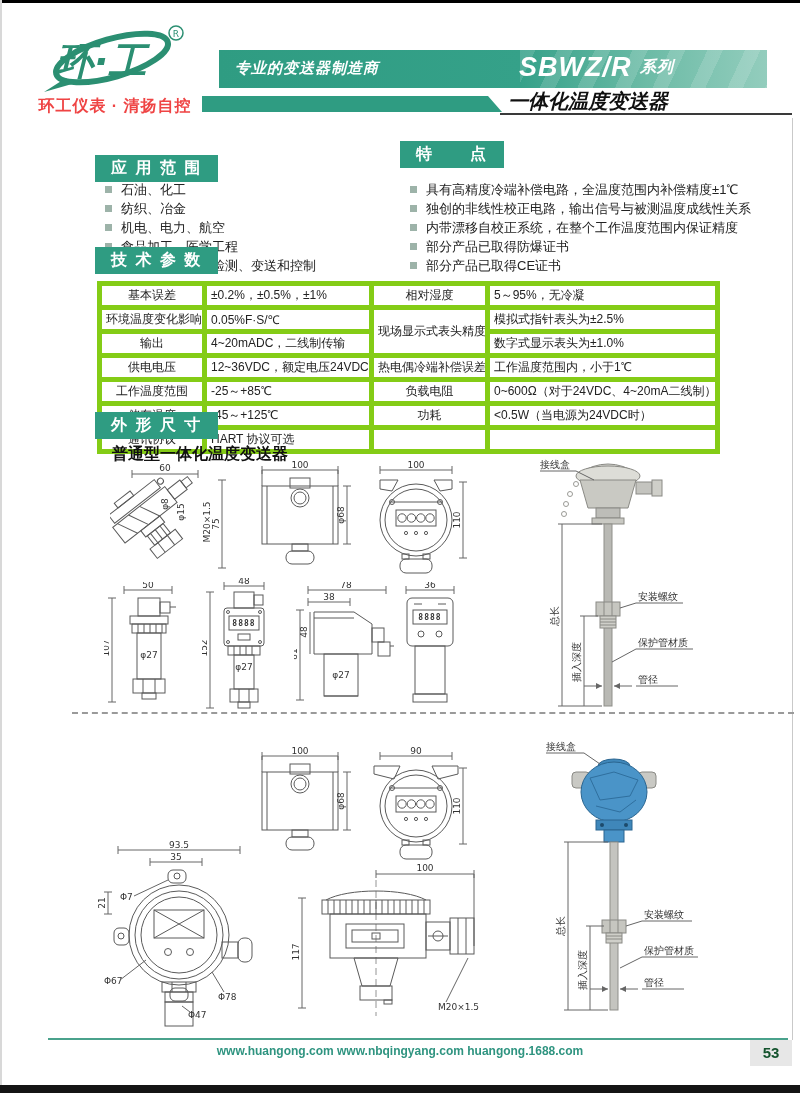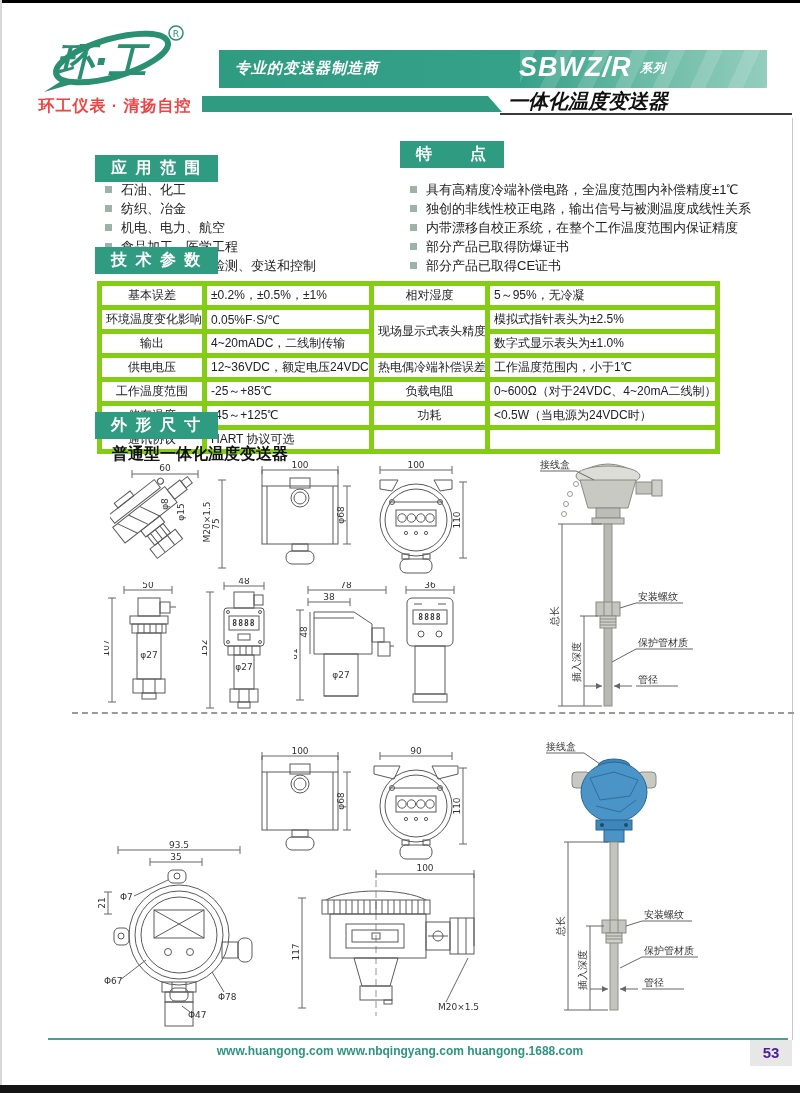--- a/index.html
+++ b/index.html
@@ -13,21 +13,21 @@
   .logo-sub{left:26px;top:96px;width:178px;text-align:center;color:#ef4444;
             font-weight:bold;font-size:16px;letter-spacing:1px;}
   .banner{left:202px;top:50px;width:548px;height:38px;
           background:linear-gradient(90deg,#2f9c82 0%,#35a189 55%,#6cbba6 78%,#93cdbd 100%);margin-left:17px;}
   .banner-texture{position:absolute;right:0;top:0;width:45%;height:100%;
           background:repeating-linear-gradient(115deg,rgba(255,255,255,.14) 0 14px,rgba(255,255,255,0) 14px 34px);}
   .banner-tagline{position:absolute;left:16px;top:9px;color:#fff;font-style:italic;
           font-weight:bold;font-size:15px;letter-spacing:1px;}
   .banner-model{position:absolute;left:300px;top:2px;color:#fff;font-style:italic;
           font-weight:bold;font-size:27px;letter-spacing:1px;}
-  .banner-series{font-size:12px;vertical-align:4px;}
+  .banner-series{font-size:16px;vertical-align:4px;}
   .banner-bar2{left:202px;top:96px;width:300px;height:16px;background:#2f9c82;
           clip-path:polygon(0 0,calc(100% - 14px) 0,100% 100%,0 100%);}
   .banner-sub{left:508px;top:88px;font-size:20px;font-weight:bold;font-style:italic;color:#101010;}
   .banner-underline{left:500px;top:113px;width:292px;border-top:2px solid #3a3a3a;}
   
   .sec-title{background:#2f9c82;color:#fff;font-weight:bold;font-size:16px;
              padding:3px 16px;display:inline-block;letter-spacing:2px;}
   .bullets{list-style:none;margin:8px;padding:0;font-size:13px;color:#222;}
   .bullets li{position:relative;padding-left:16px;line-height:19px;white-space:nowrap;}
   .bullets li::before{content:"";position:absolute;left:0;top:6px;width:7px;height:7px;
@@ -46,21 +46,21 @@
   .lt{stroke:#8a8a85;stroke-width:1;}
   .dt{fill:#333;font-size:9px;}
   .lbl{fill:#333;font-size:10px;}
   .seg{fill:#333;font-size:8px;font-family:"DejaVu Sans Mono",monospace;font-weight:bold;letter-spacing:1px;}
   
   .foot-line{left:48px;top:1038px;width:740px;border-top:2px solid #4aa28c;}
   .foot-urls{left:0;top:1044px;width:800px;text-align:center;color:#2f9480;
              font-size:12px;font-weight:bold;}
   .foot-urls span{margin:0 0;}
   .page-badge{left:750px;top:1040px;width:42px;height:26px;background:#e7e7e7;
-             text-align:center;line-height:26px;font-size:15px;font-weight:bold;color:#4c1d95;}
+             text-align:center;line-height:26px;font-size:15px;font-weight:bold;color:#14532d;}
   .bottom-bar{left:0;top:1085px;width:800px;height:8px;background:#141414;}
 </style>
 </head>
 <body>
 
 <div class="page">
 
   <div class="abs top-rule"></div>
   <div class="abs left-edge"></div>
   <div class="abs right-edge"></div>

